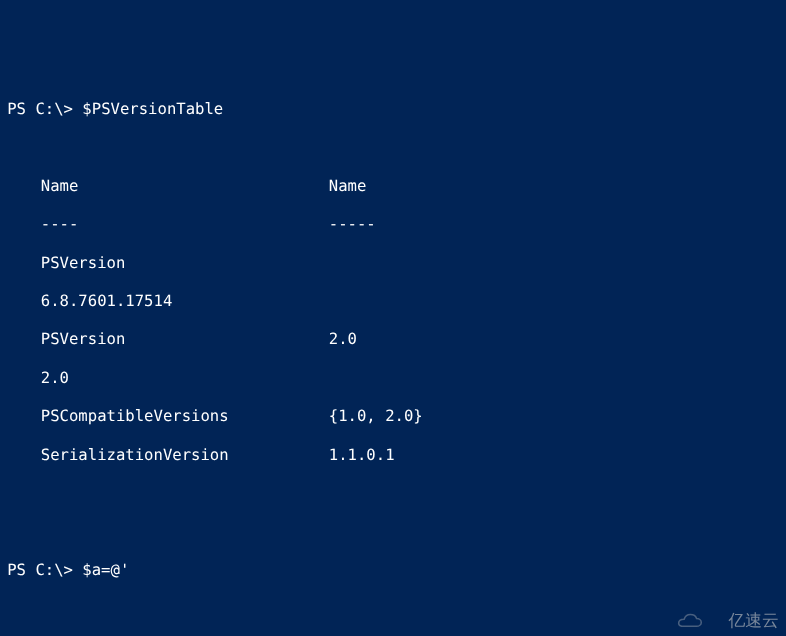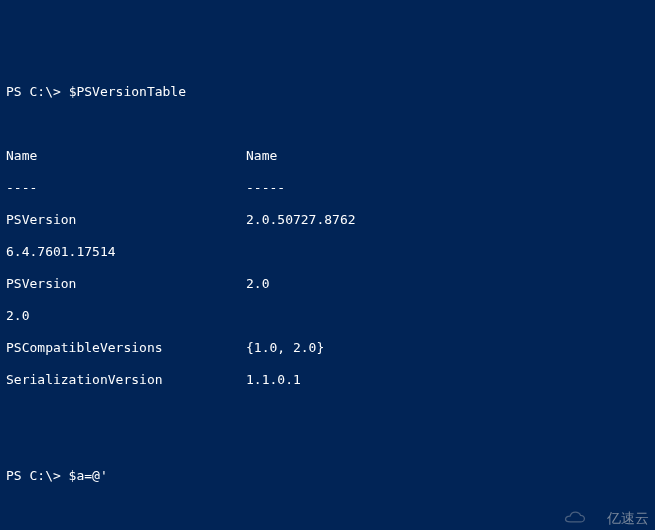--- a/index.html
+++ b/index.html
@@ -37,41 +37,42 @@
       color: rgba(200,200,200,0.6);
       font-size: 14px;
     }
     .watermark svg {
       width: 26px;
       height: 16px;
       opacity: 0.6;
     }
     .header-row {
       display: flex;
+      margin-left: 28px;
     }
     .col-name {
       width: 240px;
       display: inline-block;
     }
     .col-value {
       display: inline-block;
     }
   </style>
 </head>
 <body>
 
 
 
 <div class="terminal">
 <div class="line"><span>PS C:\&gt; </span><span>$PSVersionTable</span></div>
 <div class="line"> </div>
 <div class="line header-row"><span class="col-name">Name</span><span class="col-value">Name</span></div>
 <div class="line header-row"><span class="col-name">----</span><span class="col-value">-----</span></div>
-<div class="line header-row"><span class="col-name">PSVersion</span><span class="col-value">2.0.50727.8762</span></div>
-<div class="line header-row"><span class="col-value">6.4.7601.17514</span></div>
+<div class="line header-row"><span class="col-name">PSVersion</span></div>
+<div class="line header-row"><span class="col-value">6.8.7601.17514</span></div>
 <div class="line header-row"><span class="col-name">PSVersion</span><span class="col-value">2.0</span></div>
 <div class="line header-row"><span class="col-value">2.0</span></div>
 <div class="line header-row"><span class="col-name">PSCompatibleVersions</span><span class="col-value">{1.0, 2.0}</span></div>
 <div class="line header-row"><span class="col-name">SerializationVersion</span><span class="col-value">1.1.0.1</span></div>
 <div class="line"></div>
 <div class="line"></div>
 <div class="line">PS C:\&gt; $a=@'</div>
 
 
 

